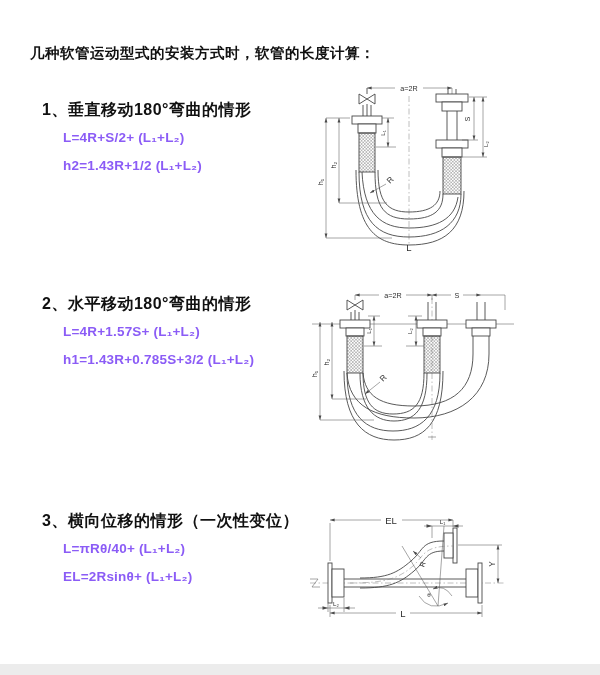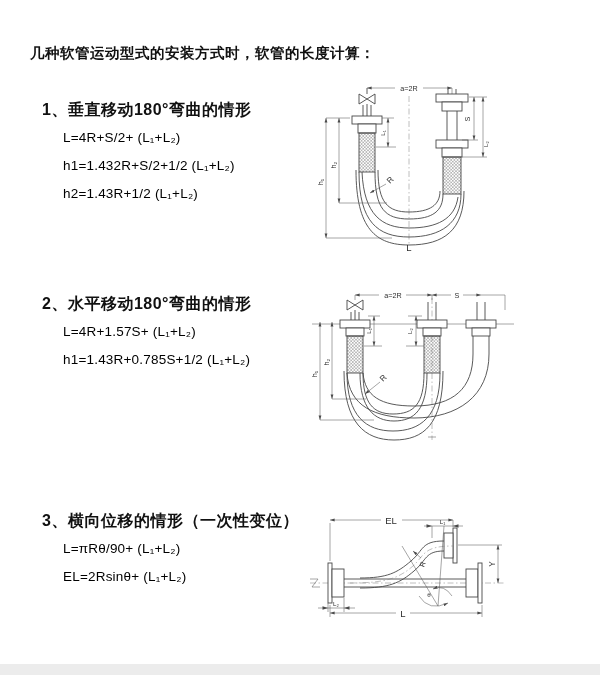--- a/index.html
+++ b/index.html
@@ -1,21 +1,21 @@
 <!DOCTYPE html>
 <html><head>
 <meta charset="utf-8">
 <style>
   html,body{margin:0;padding:0;background:#fff;}
   .page{position:relative;width:600px;height:675px;background:#ffffff;overflow:hidden;
         font-family:"Liberation Sans","DejaVu Sans",sans-serif;color:#111;}
   .title{position:absolute;left:30px;top:20px;font-size:14.5px;font-weight:600;letter-spacing:.5px;white-space:nowrap;margin-top:24px;}
   .sec{position:absolute;left:42px;white-space:nowrap;}
   .sec .heading{font-size:16px;font-weight:600;letter-spacing:.5px;height:28px;line-height:28px;}
-  .sec .formula{font-size:13.5px;font-weight:400;color:#000000;padding-left:21px;height:28px;line-height:28px;letter-spacing:.2px;}
+  .sec .formula{font-size:13.5px;font-weight:700;color:#8b5cf6;padding-left:21px;height:28px;line-height:28px;letter-spacing:.2px;}
   #sec1{top:96px;} #sec2{top:290px;} #sec3{top:507px;}
   .dwg{position:absolute;}
   #dwg1{left:312px;top:72px;} #dwg2{left:308px;top:282px;} #dwg3{left:305px;top:505px;}
   .ln{fill:none;stroke:#474747;stroke-width:.9;}
   .th{fill:none;stroke:#5c5c5c;stroke-width:.55;}
   .cl{fill:none;stroke:#8a8a8a;stroke-width:.55;stroke-dasharray:6 2.5 1.5 2.5;}
   .fl{fill:#fff;stroke:#474747;stroke-width:.9;}
   .br{stroke:#474747;stroke-width:.9;}
   .wb{fill:#fff;stroke:none;}
   .ah{fill:#4a4a4a;stroke:none;}
@@ -26,33 +26,32 @@
 </head>
 <body>
 
 <div class="page">
 
   <div class="title">几种软管运动型式的安装方式时，软管的长度计算：</div>
 
   <div class="sec" id="sec1">
     <div class="heading">1、垂直移动180°弯曲的情形</div>
     <div class="formula">L=4R+S/2+ (L₁+L₂)</div>
-    <div class="formula">h1=1.432R+S/2+1/2 (L₁+L₂)</div>
     <div class="formula">h2=1.43R+1/2 (L₁+L₂)</div>
   </div>
 
   <div class="sec" id="sec2">
     <div class="heading">2、水平移动180°弯曲的情形</div>
     <div class="formula">L=4R+1.57S+ (L₁+L₂)</div>
-    <div class="formula">h1=1.43R+0.785S+1/2 (L₁+L₂)</div>
+    <div class="formula">h1=1.43R+0.785S+3/2 (L₁+L₂)</div>
   </div>
 
   <div class="sec" id="sec3">
     <div class="heading">3、横向位移的情形（一次性变位）</div>
-    <div class="formula">L=πRθ/90+ (L₁+L₂)</div>
+    <div class="formula">L=πRθ/40+ (L₁+L₂)</div>
     <div class="formula">EL=2Rsinθ+ (L₁+L₂)</div>
   </div>
 
   <svg id="dwg1" class="dwg" width="280" height="185" viewBox="0 0 280 185">
     <defs>
       <pattern id="xh1" width="3.2" height="3.2" patternUnits="userSpaceOnUse">
         <path d="M0,3.2 L3.2,0 M0,0 L3.2,3.2" stroke="#6a6a6a" stroke-width="0.4"></path>
       </pattern>
       <marker id="ar1" markerWidth="9" markerHeight="8" refX="8.4" refY="4" orient="auto-start-reverse">
         <path d="M0,1.4 L8.5,4 L0,6.6 Z" fill="#4a4a4a"></path>

